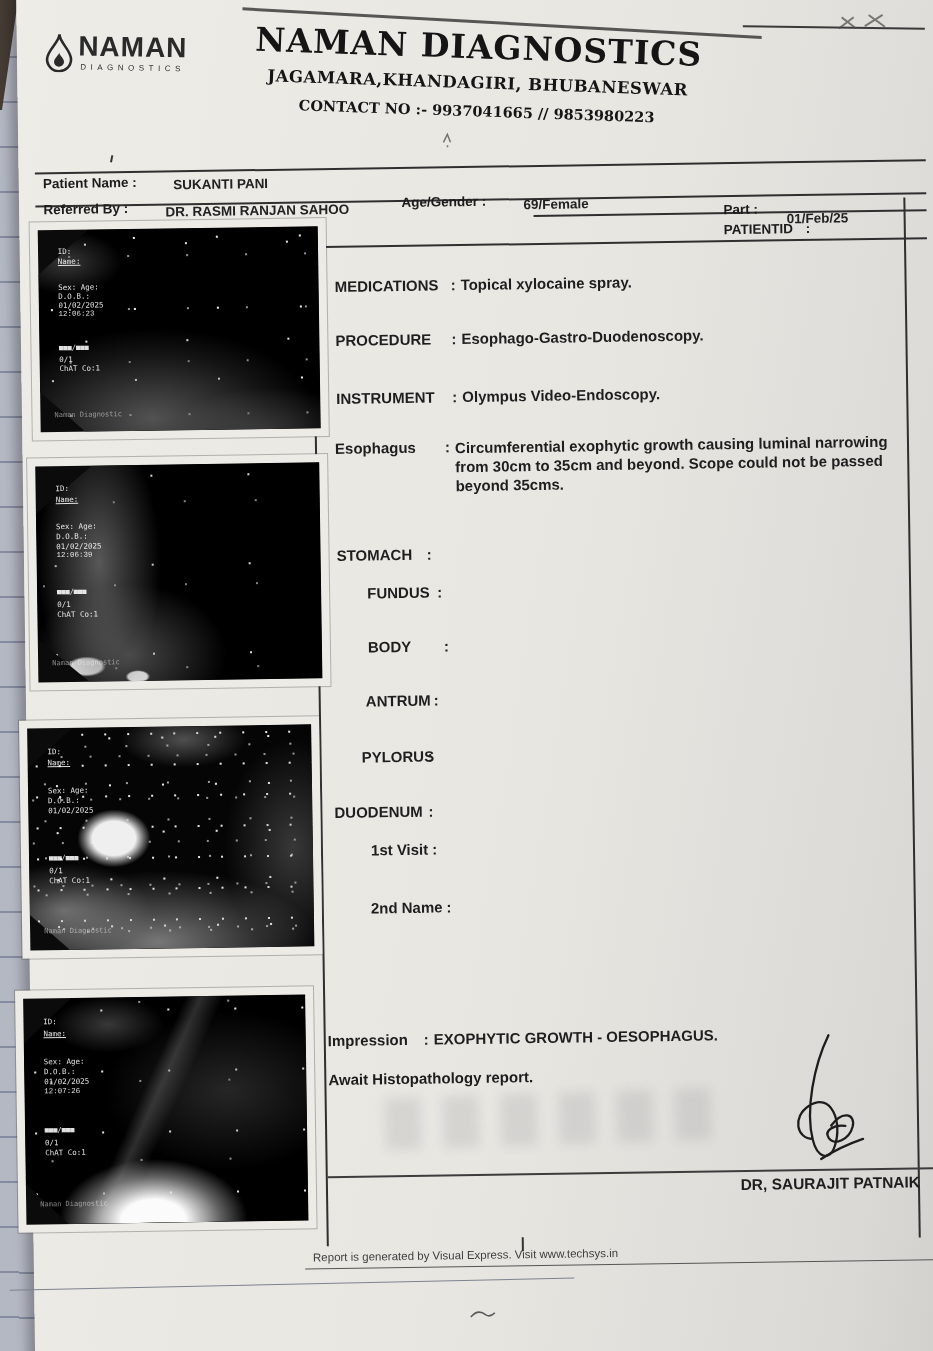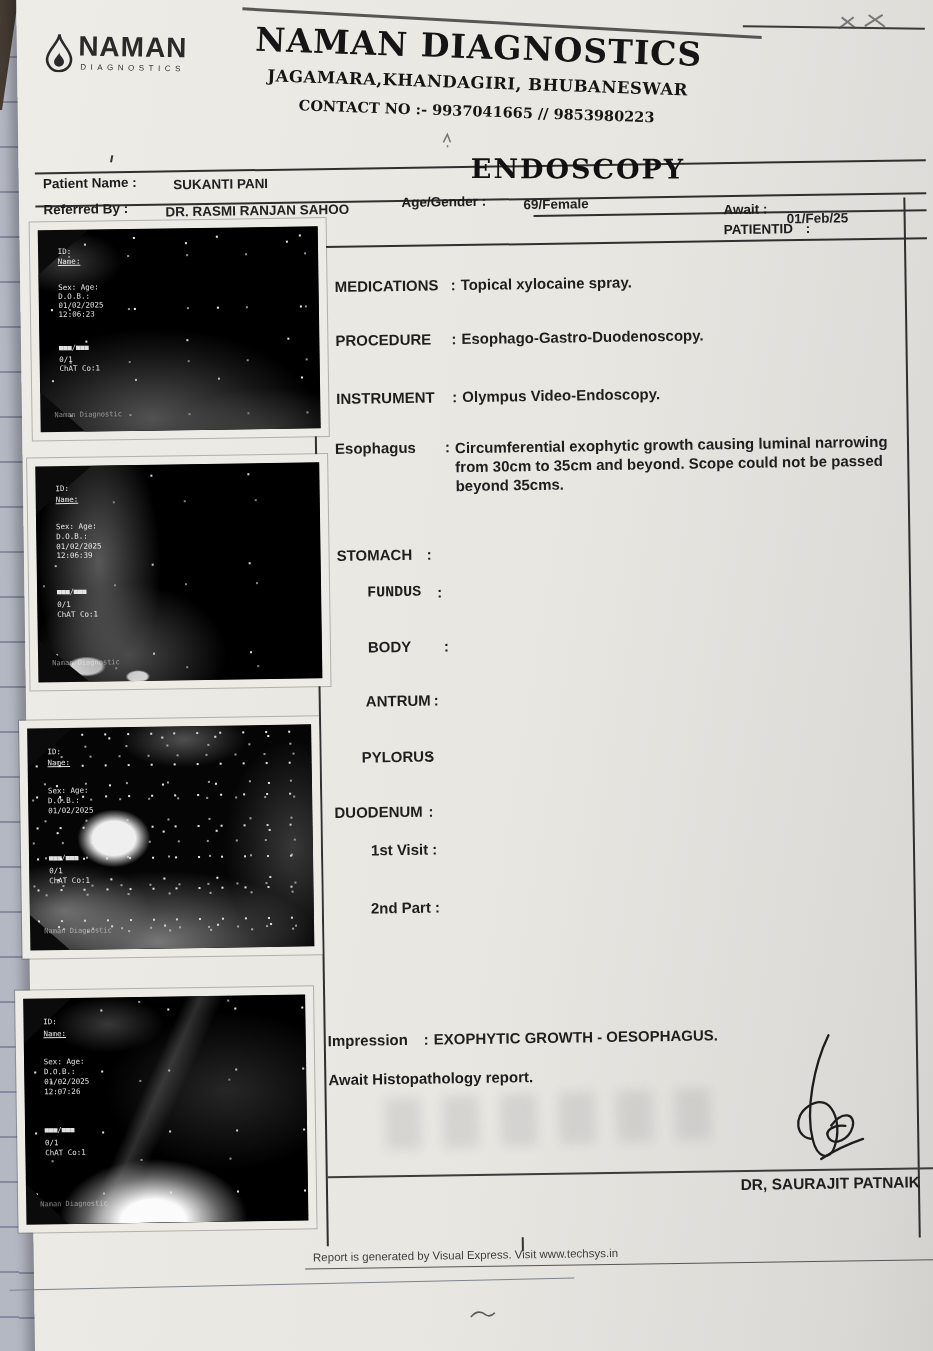--- a/index.html
+++ b/index.html
@@ -57,21 +57,21 @@
   .row .val.multi{white-space:normal;width:452px;line-height:19px;}
 
   
   .endo{position:absolute;margin:0;padding:8px;background:#edebe6;box-shadow:0 0 0 1px rgba(70,70,70,.35);}
   .field{position:relative;width:100%;height:100%;background:#0b0b0b;overflow:hidden;}
   .fieldclip{position:absolute;inset:0;background:#000;}
   .osd{position:absolute;color:rgba(255,255,255,.88);font-family:"DejaVu Sans Mono","Liberation Mono",monospace;
       font-size:7.5px;line-height:1;white-space:nowrap;}
   .o-id{left:7%;top:9%;}   .o-name{left:7%;top:14%;text-decoration:underline;}
   .o-sexage{left:7%;top:26.5%;} .o-dob{left:7%;top:31%;}
-  .o-date{left:7%;top:35.5%;}   .o-time{left:7%;top:40%;}
+  .o-date{left:7%;top:35.5%;}   .o-time{left:7%;top:40%;font-family:Liberation Mono, monospace;}
   .o-blocks{left:7%;top:57%;font-size:7px;} .o-counter{left:7%;top:62.5%;}
   .o-mode{left:7%;top:67%;} .o-brand{left:5%;top:90%;opacity:.55;font-size:7px;}
 
   .f1 .fieldclip{clip-path:polygon(18% 0,100% 0,100% 100%,16% 100%,0 80%,0 22%);
     background-image:
       radial-gradient(ellipse 210px 115px at 40% 94%,rgba(150,150,150,.55),rgba(70,70,70,.3) 55%,transparent 78%),
       radial-gradient(ellipse 130px 60px at 80% 100%,rgba(120,120,120,.4),transparent 70%),
       radial-gradient(ellipse 80px 45px at 10% 16%,rgba(110,110,110,.5),transparent 70%),
       radial-gradient(circle 1.3px at 13px 9px,rgba(255,255,255,.95) 60%,transparent 100%),
       radial-gradient(circle 1px at 31px 27px,rgba(255,255,255,.8) 60%,transparent 100%),
@@ -156,30 +156,29 @@
         <div class="logo-sub">DIAGNOSTICS</div>
       </span>
     </div>
     <div class="masthead">
       <div class="m-title">NAMAN DIAGNOSTICS</div>
       <div class="m-addr">JAGAMARA,KHANDAGIRI, BHUBANESWAR</div>
       <div class="m-contact">CONTACT NO :- 9937041665 // 9853980223</div>
     </div>
 
     <div class="hline" style="left:42px;top:166px;width:891px;"></div>
-    <div class="endo-title">ENDOSCOPY</div>
     <span class="ph-label" style="left:50px;top:170px;">Patient Name :</span>
     <span class="ph-value" style="left:180px;top:173px;">SUKANTI PANI</span>
     <div class="hline" style="left:42px;top:199px;width:891px;height:1.6px;"></div>
     <span class="ph-label" style="left:50px;top:196px;font-weight:600;">Referred By :</span>
     <span class="ph-value" style="left:172px;top:200px;font-weight:600;">DR. RASMI RANJAN SAHOO</span>
     <span class="ph-label" style="left:408px;top:194px;">Age/Gender :</span>
     <span class="ph-value" style="left:530px;top:198px;">69/Female</span>
     <div class="hline" style="left:540px;top:216px;width:393px;height:1.5px;"></div>
-    <span class="ph-label" style="left:730px;top:206px;">Await :</span>
+    <span class="ph-label" style="left:730px;top:206px;">Part :</span>
     <span class="ph-value" style="left:793px;top:216px;">01/Feb/25</span>
     <span class="ph-label" style="left:730px;top:226px;font-weight:600;">PATIENTID</span>
     <span class="ph-label" style="left:812px;top:226px;font-weight:600;">:</span>
     <div class="hline" style="left:330px;top:244px;width:603px;height:1.6px;"></div>
     <div class="vline" style="left:318px;top:244px;height:1000px;"></div>
     <div class="vline" style="left:910px;top:204px;height:1040px;width:1.6px;"></div>
 
     <div class="row" style="left:340px;top:276px;">
       <span class="lbl" style="width:112px;">MEDICATIONS</span>
       <span class="col">:</span>
@@ -198,21 +197,21 @@
     <div class="row" style="left:338px;top:438px;">
       <span class="lbl" style="width:106px;">Esophagus</span>
       <span class="col">:</span>
       <span class="val multi">Circumferential exophytic growth causing luminal narrowing from 30cm to 35cm and beyond. Scope could not be passed beyond 35cms.</span>
     </div>
     <div class="row" style="left:338px;top:545px;">
       <span class="lbl" style="width:86px;">STOMACH</span>
       <span class="col">:</span>
     </div>
     <div class="row" style="left:368px;top:583px;">
-      <span class="lbl" style="width:66px;font-family:Liberation Mono, monospace;">FUNDUS</span>
+      <span class="lbl" style="width:66px;">FUNDUS</span>
       <span class="col">:</span>
     </div>
     <div class="row" style="left:368px;top:637px;">
       <span class="lbl" style="width:72px;">BODY</span>
       <span class="col">:</span>
     </div>
     <div class="row" style="left:365px;top:691px;">
       <span class="lbl" style="width:64px;">ANTRUM</span>
       <span class="col">:</span>
     </div>
@@ -222,21 +221,21 @@
     </div>
     <div class="row" style="left:332px;top:802px;">
       <span class="lbl" style="width:90px;">DUODENUM</span>
       <span class="col">:</span>
     </div>
     <div class="row" style="left:368px;top:840px;">
       <span class="lbl">1st Visit</span>
       <span class="col">:</span>
     </div>
     <div class="row" style="left:367px;top:898px;">
-      <span class="lbl">2nd Part</span>
+      <span class="lbl">2nd Name</span>
       <span class="col">:</span>
     </div>
 
     <div class="row impr" style="left:322px;top:1030px;">
       <span class="lbl" style="width:92px;">Impression</span>
       <span class="col">:</span>
       <span class="val" style="font-weight:700;">EXOPHYTIC GROWTH - OESOPHAGUS.</span>
     </div>
     <div class="note" style="left:322px;top:1069px;">Await Histopathology report.</div>
     <div class="ghost"></div>

